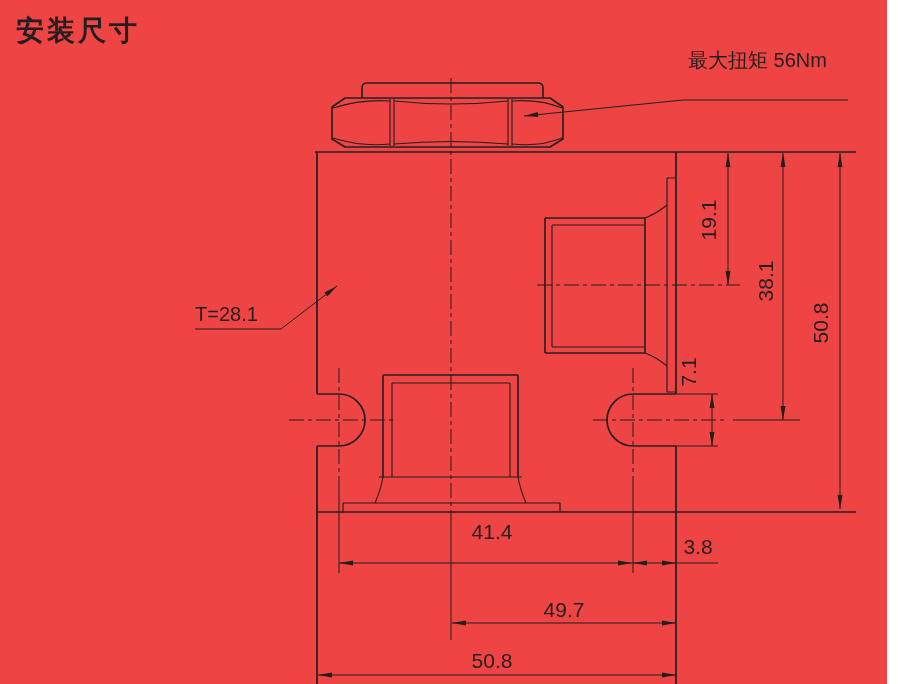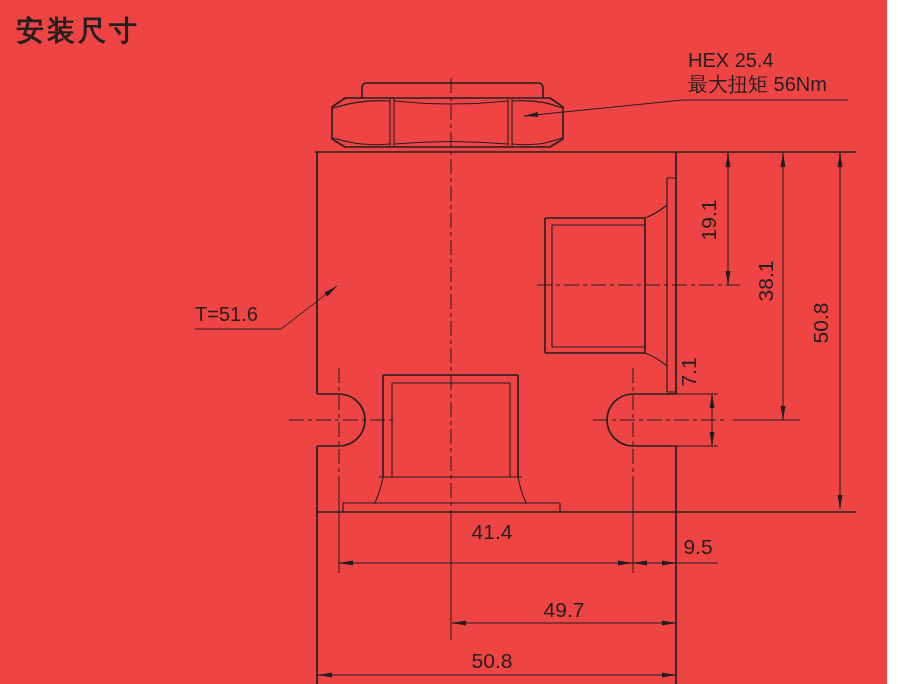--- a/index.html
+++ b/index.html
@@ -107,28 +107,27 @@
       <polygon points="318,675 332,672.5 332,677.5"></polygon>
       <polygon points="676,675 662,672.5 662,677.5"></polygon>
       <polygon points="337,286 327.4,296.5 324.4,292.5"></polygon>
       <polygon points="524,116 537.7,112.1 538.2,117.1"></polygon>
     </g>
   </svg>
 
   <div class="page-title">安装尺寸</div>
 
   <div class="callout" style="left:688px;top:48px;">
-    <div>HEX 25.4</div>
     <div>最大扭矩 56Nm</div>
   </div>
 
-  <div class="callout" style="left:195px;top:302px;">T=51.6</div>
+  <div class="callout" style="left:195px;top:302px;">T=28.1</div>
 
   <div class="dim vert" style="left:709px;top:220px;">19.1</div>
   <div class="dim vert" style="left:766px;top:281px;">38.1</div>
   <div class="dim vert" style="left:821px;top:323px;">50.8</div>
   <div class="dim vert" style="left:689px;top:372px;">7.1</div>
   <div class="dim" style="left:492px;top:532px;">41.4</div>
-  <div class="dim" style="left:698px;top:547px;">9.5</div>
+  <div class="dim" style="left:698px;top:547px;">3.8</div>
   <div class="dim" style="left:564px;top:610px;">49.7</div>
   <div class="dim" style="left:492px;top:661px;">50.8</div>
 
 </div>
 
 </body></html>

